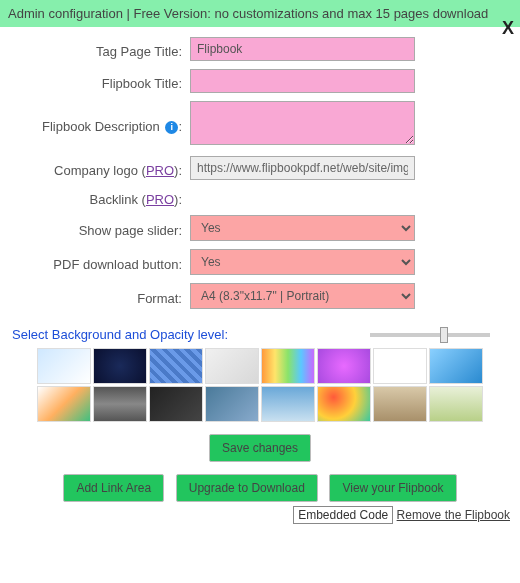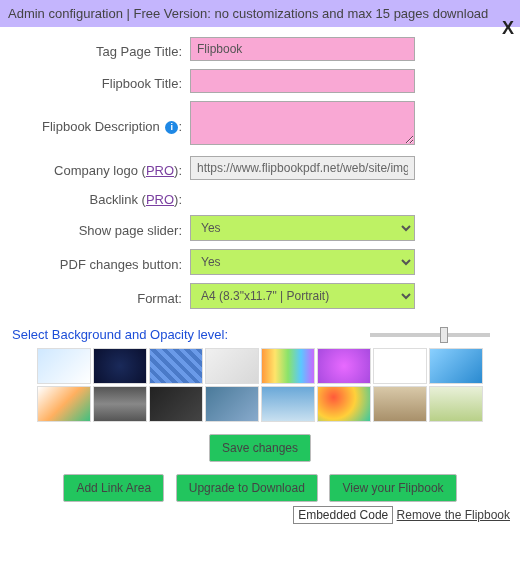--- a/index.html
+++ b/index.html
@@ -1,26 +1,26 @@
 <!DOCTYPE html>
 <html><head>
 <meta charset="utf-8">
 <style>
 * { box-sizing: border-box; margin: 0; padding: 0; }
 body { font-family: "Segoe UI", Arial, sans-serif; font-size: 13px; color: #333; background: #fff; width: 520px; }
-.header-bar { background: #c4b5fd; padding: 6px 8px; font-size: 13px; color: #444; position: relative; }
+.header-bar { background: #86efac; padding: 6px 8px; font-size: 13px; color: #444; position: relative; }
 .close-x { position: absolute; right: 6px; top: 18px; font-weight: bold; font-size: 18px; font-family: Arial; cursor: pointer; color: #222; }
 .form-area { padding: 10px 12px 6px 12px; }
 .row { display: flex; align-items: center; margin-bottom: 8px; }
 .lbl { width: 178px; text-align: right; padding-right: 8px; padding-top: 4px; color: #555; font-size: 13px; }
 .ctrl { flex: 1; }
 input[type=text], textarea, select { width: 225px; font-size: 12px; padding: 4px 6px; border: 1px solid #aaa; background: #f9a8d4; color: #555; font-family: inherit; }
 textarea { height: 44px; resize: both; }
 input.ro { background: #eee; color: #666; }
-select { background: #bef264; height: 26px; }
+select { background: #fca5a5; height: 26px; }
 .pro-link { color: #7a3fa0; text-decoration: underline; cursor: pointer; }
 .info-icon { display: inline-block; width: 13px; height: 13px; border-radius: 50%; background: #1e88e5; color: #fff; font-size: 9px; line-height: 13px; text-align: center; font-weight: bold; vertical-align: middle; margin-left: 2px; }
 .bg-section { padding: 4px 12px 0 12px; }
 .bg-header { display: flex; align-items: center; margin-bottom: 6px; }
 .bg-label { flex: 1; color: #1d4ed8; font-size: 13px; }
 .slider { width: 120px; height: 4px; background: #ccc; position: relative; margin-right: 18px; }
 .slider-thumb { position: absolute; top: -6px; left: 70px; width: 8px; height: 16px; background: #e8e8e8; border: 1px solid #999; }
 .thumbs { display: flex; flex-wrap: wrap; justify-content: center; gap: 2px; padding: 0 2px; }
 .thumb { width: 54px; height: 36px; border: 1px solid #ddd; cursor: pointer; }
 .btn-row { text-align: center; margin-top: 12px; }
@@ -69,21 +69,21 @@
       <span>Backlink (</span><span class="pro-link">PRO</span><span>):</span>
     </div>
   </div>
 
   <div class="row">
     <div class="lbl">Show page slider:</div>
     <div class="ctrl"><select><option>Yes</option></select></div>
   </div>
 
   <div class="row">
-    <div class="lbl">PDF changes button:</div>
+    <div class="lbl">PDF download button:</div>
     <div class="ctrl"><select><option>Yes</option></select></div>
   </div>
 
   <div class="row">
     <div class="lbl">Format:</div>
     <div class="ctrl"><select><option>A4 (8.3"x11.7" | Portrait)</option></select></div>
   </div>
 
 </div>
 

